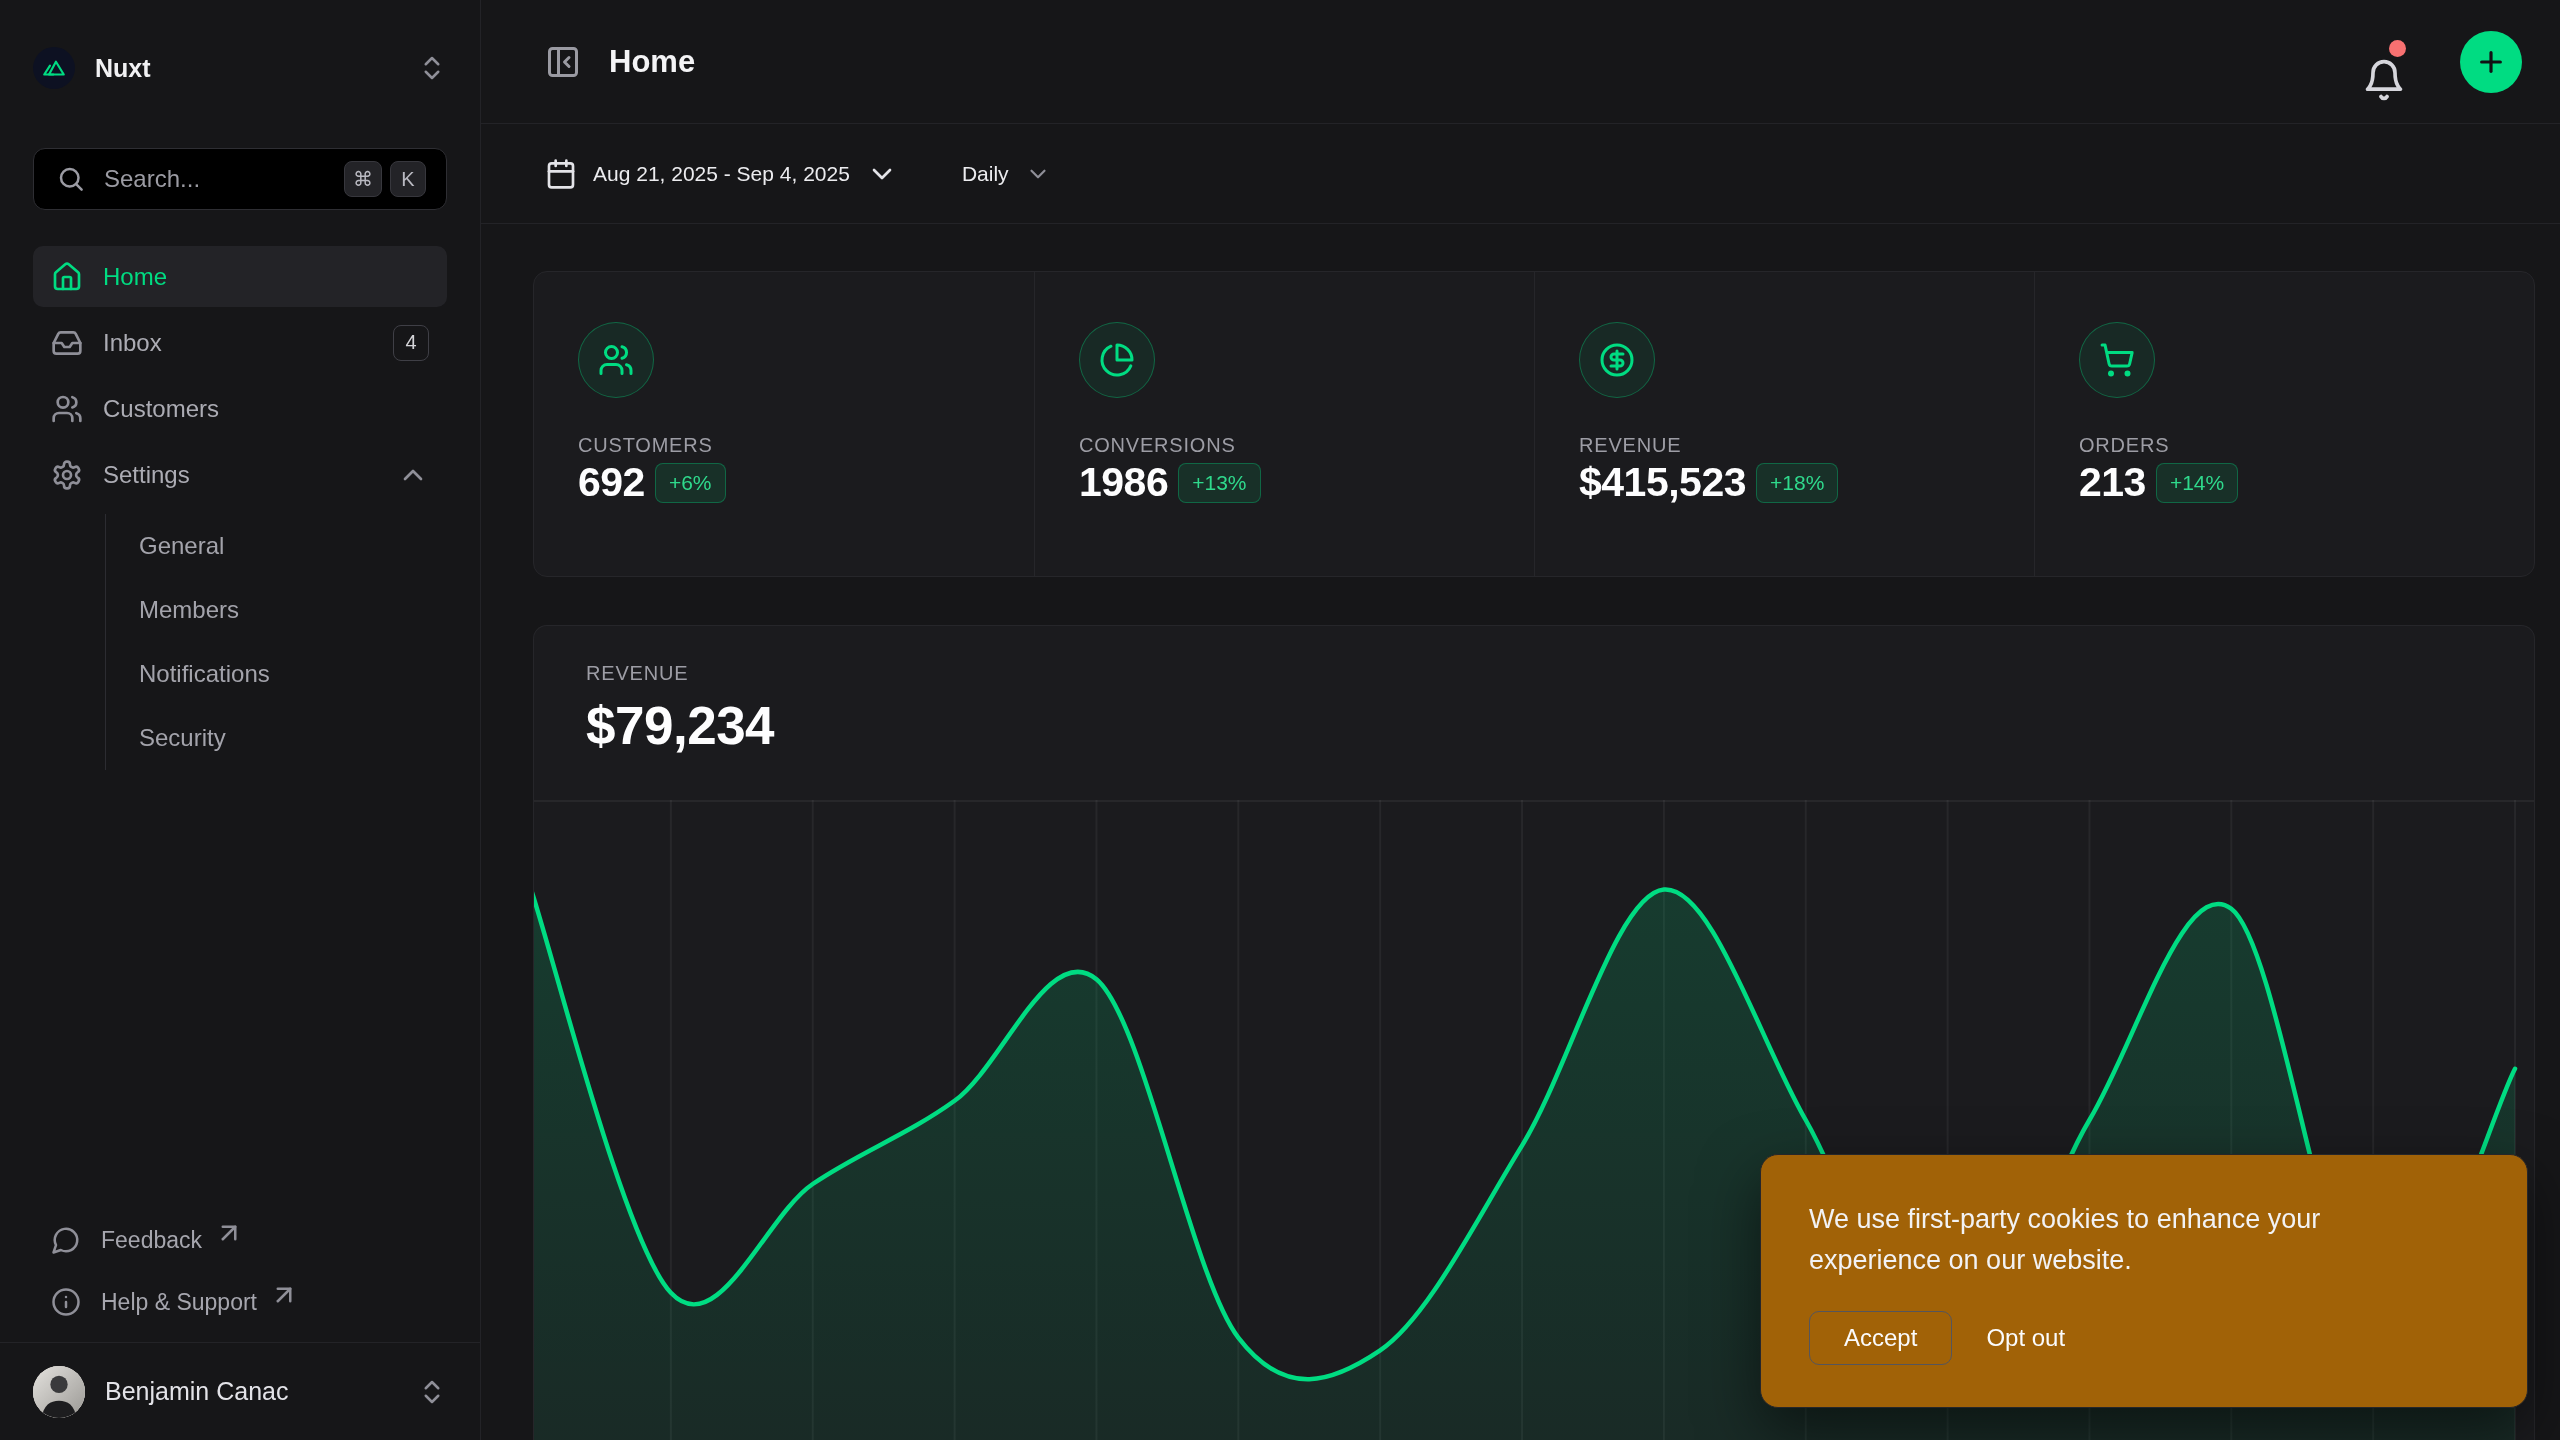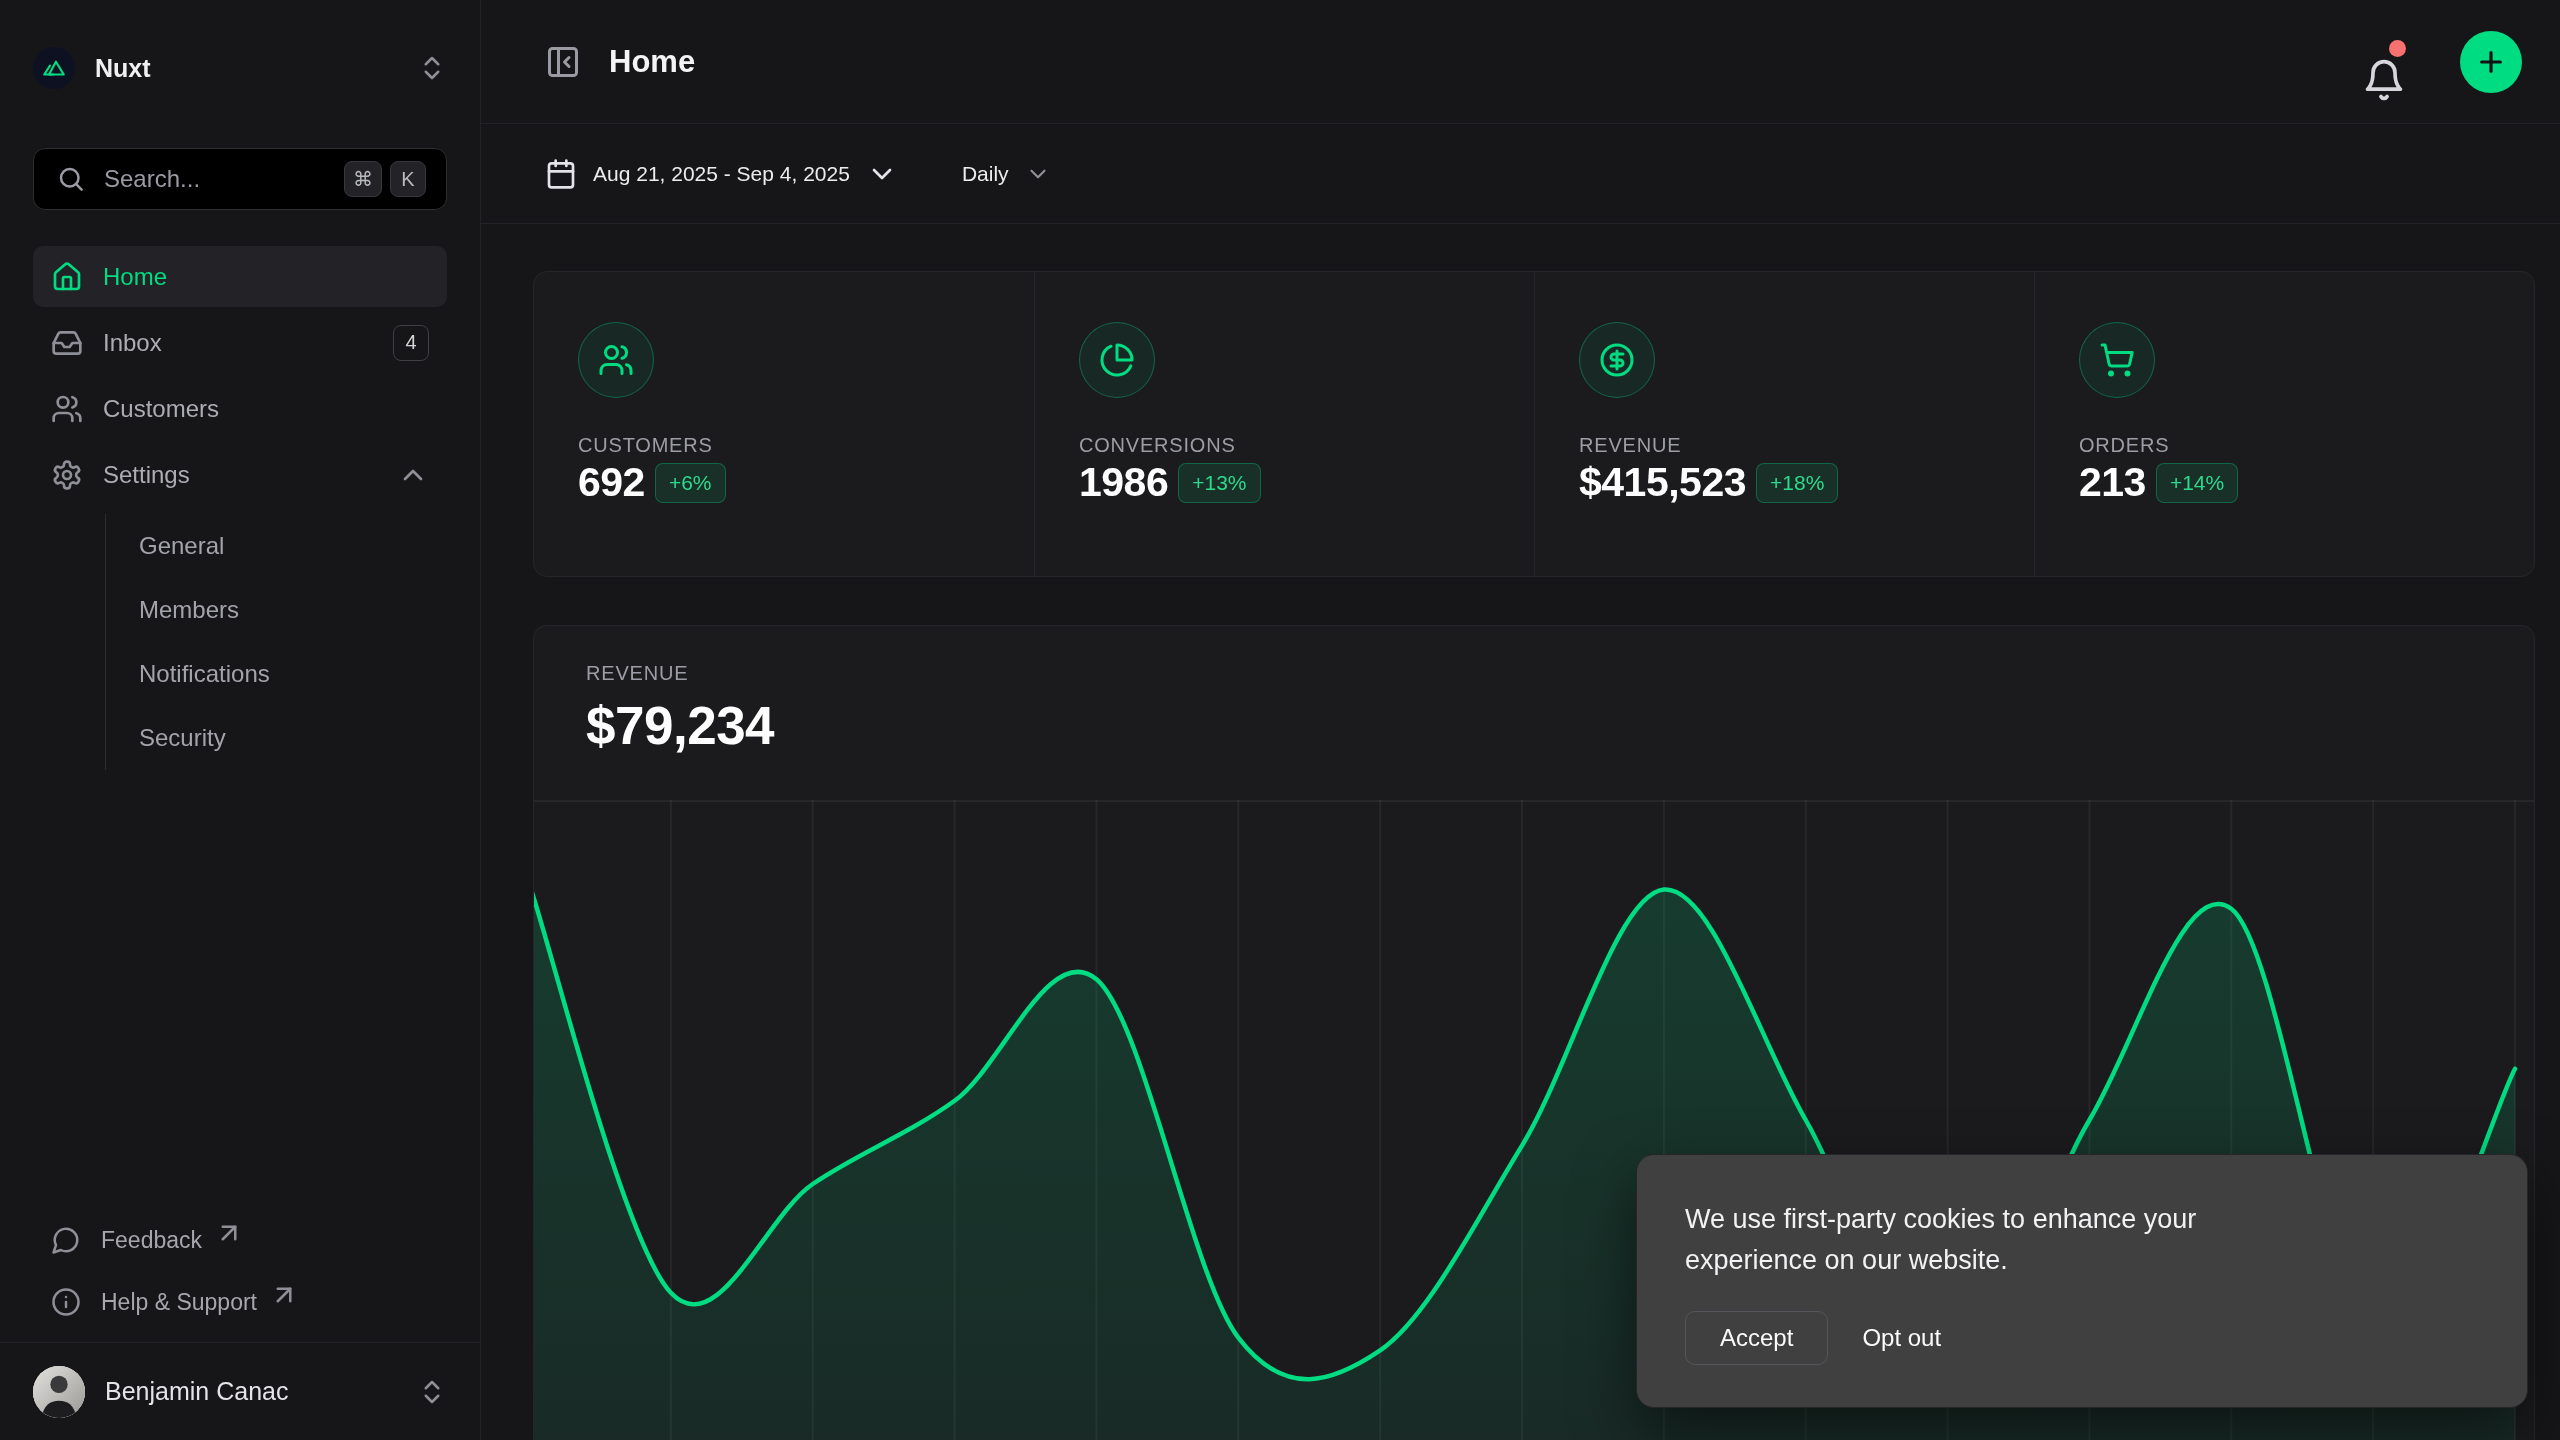--- a/index.html
+++ b/index.html
@@ -159,22 +159,22 @@
     display: flex; flex-direction: column;
   }
   .chart-head { padding: 36px 52px 0 52px; }
   .chart-label { font-size: 20px; font-weight: 500; letter-spacing: 0.8px; color: #9d9da5; }
   .chart-value { margin-top: 10px; font-size: 53px; font-weight: 700; color: #fdfdfe; letter-spacing: -0.5px; }
   .plot { position: relative; margin-top: 44px; flex: 1; min-height: 630px; }
   .plot svg.chart-svg { position: absolute; inset: 0; width: 100%; height: 100%; }
 
   
   .cookie-banner {
-    position: absolute; right: 32px; bottom: 32px; width: 892px;
-    background: #404040; border: 1px solid #26262a; border-radius: 18px;
+    position: absolute; right: 32px; bottom: 32px; width: 768px;
+    background: #a16207; border: 1px solid #26262a; border-radius: 18px;
     padding: 44px 48px 42px 48px;
     box-shadow: 0 24px 60px rgba(0,0,0,0.5);
     z-index: 10;
   }
   .cookie-text { font-size: 27px; line-height: 41px; color: #f2f2f4; max-width: 590px; }
   .cookie-actions { margin-top: 30px; display: flex; align-items: center; gap: 30px; }
   .accept-btn {
     font-size: 24px; font-weight: 500; color: #fbfbfc;
     border: 1px solid #55555c; border-radius: 10px; padding: 12px 34px;
     background: transparent; cursor: pointer;

